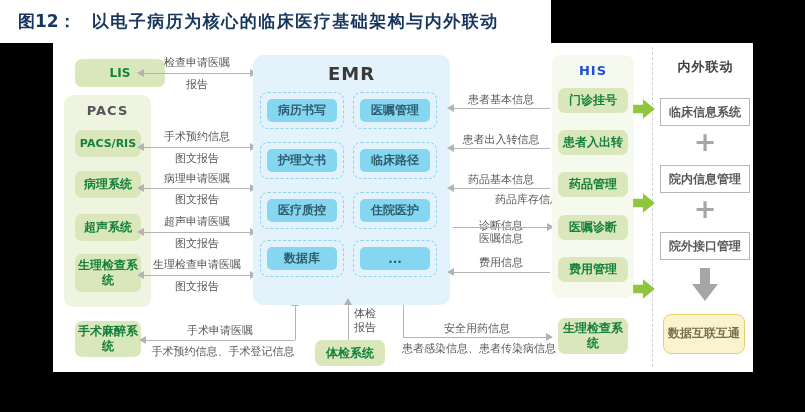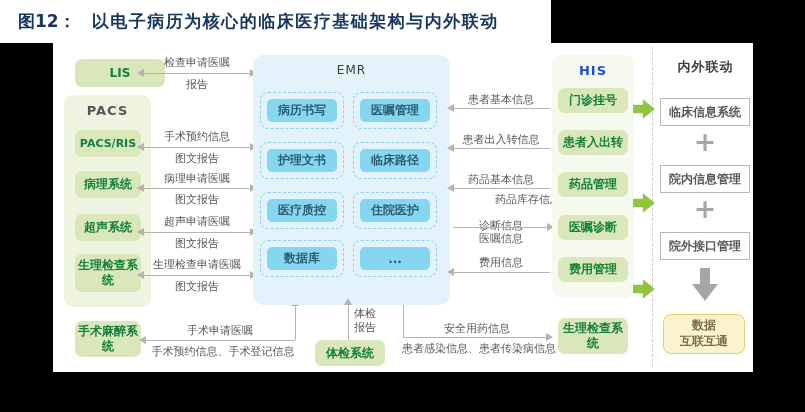--- a/index.html
+++ b/index.html
@@ -21,21 +21,21 @@
     color:#15803d; font-weight:bold; font-size:12px; line-height:1.25;
   }
   .pacs-wrap { position:absolute; left:11px; top:52px; width:87px; height:212px;
     background:var(--green_light,#eef4e0); border-radius:9px; }
   .pacs-title { position:absolute; left:11px; top:60px; width:87px; text-align:center;
     font-weight:bold; font-size:13px; color:#555; letter-spacing:1px; }
 
   .emr-wrap { position:absolute; left:200px; top:12px; width:197px; height:250px;
     background:var(--emr_fill,#e4f3fb); border-radius:10px; }
   .emr-title { position:absolute; left:200px; top:20px; width:197px; text-align:center;
-    font-weight:normal; font-size:12px; color:#3a3a3a; letter-spacing:1px; }
+    font-weight:bold; font-size:18px; color:#3a3a3a; letter-spacing:1px; }
   .cell { position:absolute; width:84px; height:37px;
     border:1px dashed var(--module_border,#8fd2ec); border-radius:8px; box-sizing:border-box; }
   .mod { position:absolute; left:6px; top:6px; right:6px; bottom:6px;
     background:var(--module_fill,#85d6f0); border-radius:5px;
     display:flex; align-items:center; justify-content:center;
     font-weight:bold; font-size:12px; color:var(--module_text,#2f5d70); }
 
   .his-wrap { position:absolute; left:499px; top:12px; width:82px; height:243px;
     background:var(--green_pale,#f6f9ee); border-radius:9px; }
   .his-title { position:absolute; left:499px; top:20px; width:82px; text-align:center;
@@ -64,21 +64,21 @@
     font-weight:bold; font-size:13px; color:#404040; letter-spacing:1px; }
   .wbox { position:absolute; left:607px; width:90px; height:28px; background:#fff;
     border:1px solid #b7b7b7; box-sizing:border-box;
     display:flex; align-items:center; justify-content:center;
     font-size:12px; font-weight:bold; color:#595959; }
   .plus { position:absolute; left:607px; width:90px; height:26px; text-align:center;
     font-size:27px; font-weight:bold; color:#a6a6a6; line-height:26px; }
   .ybox { position:absolute; left:610px; top:271px; width:82px; height:40px;
     background:var(--yellow_fill,#fbf3cf); border:1px solid var(--yellow_border,#e6d06e);
     border-radius:8px; box-sizing:border-box;
-    display:flex; flex-direction:column; align-items:center; justify-content:center;
+    display:flex; align-items:center; justify-content:center;
     font-size:12px; font-weight:bold; color:#77704a; line-height:1.3; }
 </style>
 </head>
 <body>
 
 <div class="titlebar">
   <span class="tprefix">图12：</span>
   <span class="ttext">以电子病历为核心的临床医疗基础架构与内外联动</span>
 </div>
 

